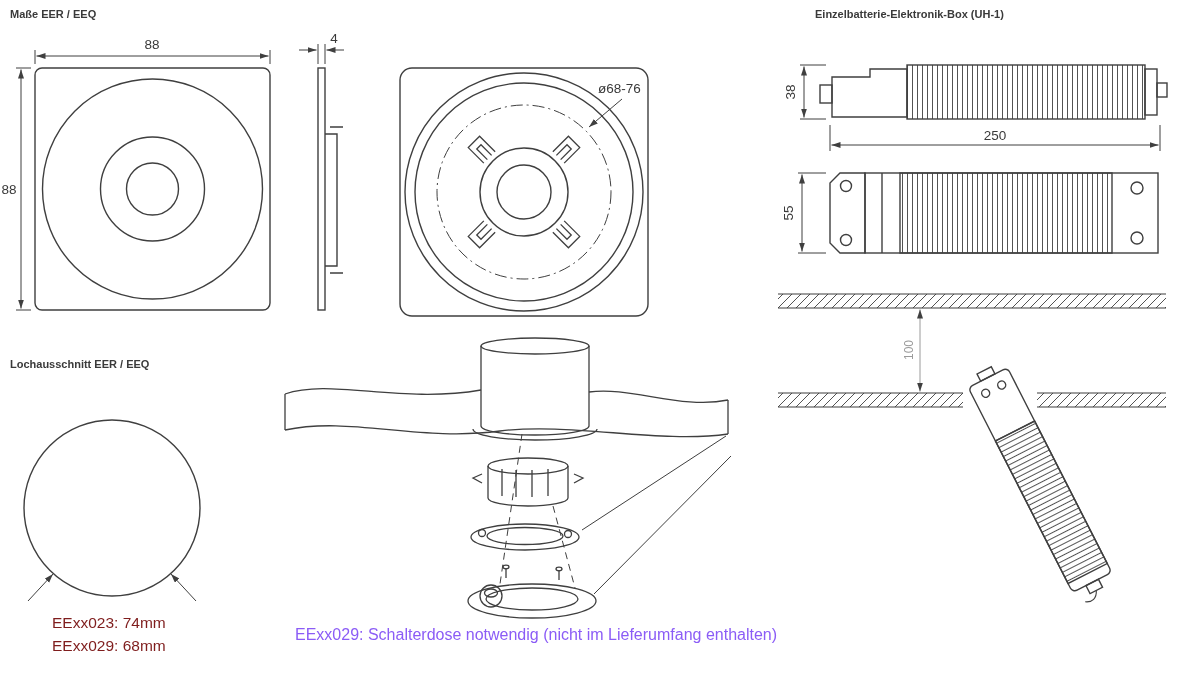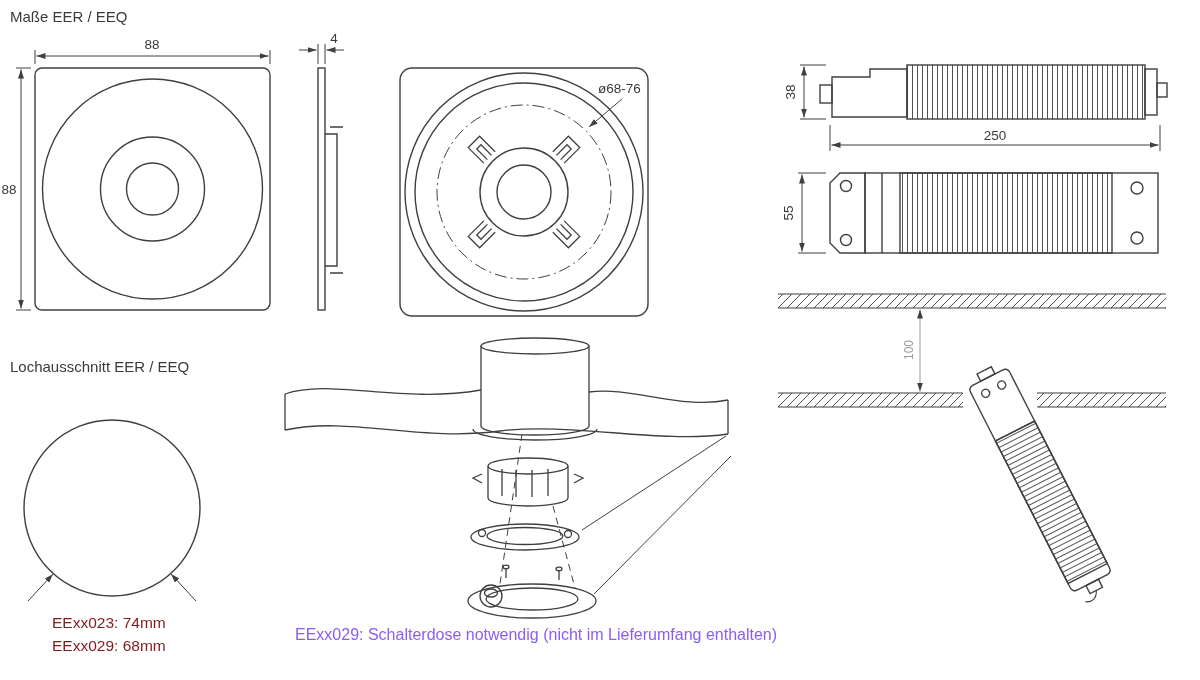--- a/index.html
+++ b/index.html
@@ -1,20 +1,20 @@
 <!DOCTYPE html>
 <html><head>
 <meta charset="utf-8">
 <style>
   *{margin:0;padding:0;box-sizing:border-box}
   html,body{background:#fff}
   #screen{position:relative;width:1200px;height:680px;background:#fff;overflow:hidden;
           font-family:"Liberation Sans",sans-serif;color:#3a3a3a}
   .abs{position:absolute}
-  .heading{position:absolute;font-weight:400;font-size:15px;color:#3a3a3a;white-space:nowrap}
+  .heading{position:absolute;font-weight:700;font-size:11px;color:#3a3a3a;white-space:nowrap}
   .note{position:absolute;font-size:16px;color:#8b5cf6;white-space:nowrap}
   .cutout-labels{position:absolute;font-size:15.5px;color:#7f1d1d;line-height:23px;white-space:nowrap}
   svg{display:block;overflow:visible}
   svg text{user-select:none}
   text.dim{font-family:"Liberation Sans",sans-serif;font-size:13.5px;fill:#3a3a3a}
   text.dimgray{font-family:"Liberation Sans",sans-serif;font-size:12px;fill:#9a9a9a}
 </style>
 </head>
 <body>
 
@@ -28,20 +28,21 @@
       <pattern id="ribs" width="5" height="8" patternUnits="userSpaceOnUse">
         <path d="M2.5,0 V8" stroke="#3f3f3f" stroke-width="0.9"></path>
       </pattern>
       <pattern id="hatch" width="9" height="9" patternUnits="userSpaceOnUse">
         <path d="M0,9 L9,0" stroke="#3f3f3f" stroke-width="0.9"></path>
       </pattern>
     </defs>
   </svg>
 
   <div class="heading" style="left:10px;top:8px">Maße EER / EEQ</div>
+  <div class="heading" style="left:815px;top:8px">Einzelbatterie-Elektronik-Box (UH-1)</div>
   <div class="heading" style="left:10px;top:358px">Lochausschnitt EER / EEQ</div>
 
   <svg class="abs" style="left:0;top:30px" width="370" height="300" viewBox="0 0 370 300">
     <g stroke="#3f3f3f" fill="none" stroke-width="1.4">
       <rect x="35" y="38" width="235" height="242" rx="7"></rect>
       <circle cx="152.5" cy="159" r="110"></circle>
       <circle cx="152.5" cy="159" r="52"></circle>
       <circle cx="152.5" cy="159" r="26"></circle>
     </g>
     <g stroke="#3f3f3f" fill="none" stroke-width="1.4">

